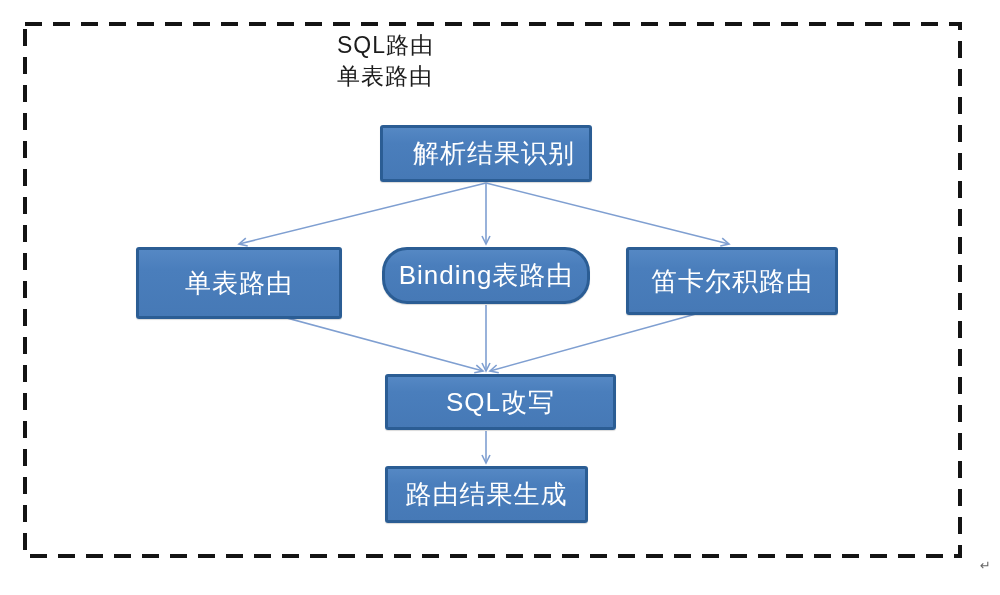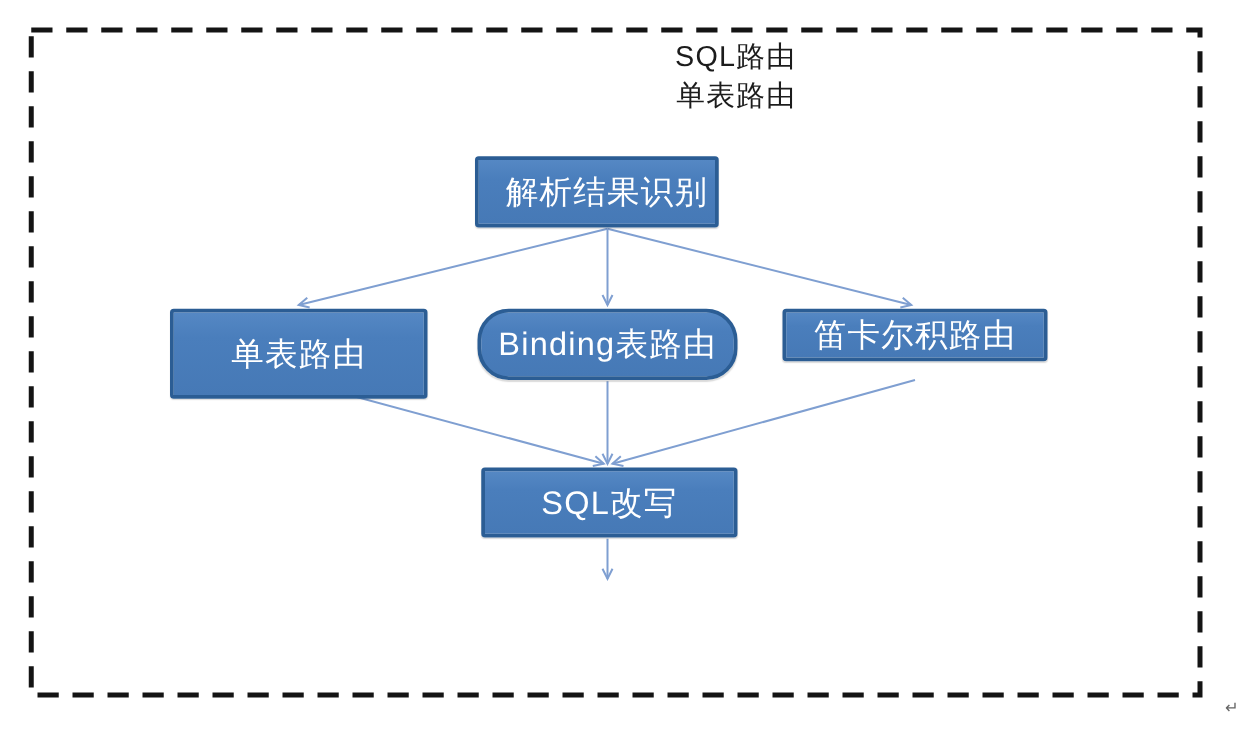--- a/index.html
+++ b/index.html
@@ -21,45 +21,45 @@
     top: 0;
     width: 1000px;
     height: 595px;
     pointer-events: none;
   }
   .diagram-title {
     position: absolute;
     left: 337px;
     top: 30px;
     width: 300px;
-    text-align: right;
+    text-align: left;
     color: #1c1c1c;
     font-size: 23px;
     line-height: 31px;
     letter-spacing: 1px;
   }
   .node {
     position: absolute;
     box-sizing: border-box;
     background: linear-gradient(180deg, #5588c4 0%, #4a7ebc 30%, #4679b6 100%);
     border: 3px solid #2b5d94;
     border-radius: 3px;
     color: #ffffff;
     display: flex;
     align-items: center;
     justify-content: center;
     font-size: 26px;
     letter-spacing: 1px;
     box-shadow: 0 1px 1px rgba(0,0,0,0.15);
   }
-  .node-parse     { left: 380px; top: 125px; width: 195px; height: 57px; padding-left: 16px; }
+  .node-parse     { left: 380px; top: 125px; width: 212px; height: 57px; padding-left: 16px; }
   .node-single    { left: 136px; top: 247px; width: 206px; height: 72px; }
   .node-binding   { left: 382px; top: 247px; width: 208px; height: 57px; border-radius: 25px; }
-  .node-cartesian { left: 626px; top: 247px; width: 212px; height: 42px; align-items: center; }
-  .node-rewrite   { left: 385px; top: 374px; width: 205px; height: 56px; }
+  .node-cartesian { left: 626px; top: 247px; width: 212px; height: 68px; align-items: center; }
+  .node-rewrite   { left: 385px; top: 374px; width: 231px; height: 56px; }
   .node-result    { left: 385px; top: 466px; width: 203px; height: 57px; }
   .return-mark {
     position: absolute;
     left: 980px;
     top: 558px;
     font-size: 13px;
     color: #666666;
   }
 </style>
 </head>
@@ -105,16 +105,19 @@
   </div>
 
   <div class="node node-cartesian">
     <span>笛卡尔积路由</span>
   </div>
 
   <div class="node node-rewrite">
     <span>SQL改写</span>
   </div>
 
+  <div class="node node-result">
+    <span>路由结果生成</span>
+  </div>
 
   <span class="return-mark">↵</span>
 
 </div>
 
 </body></html>

